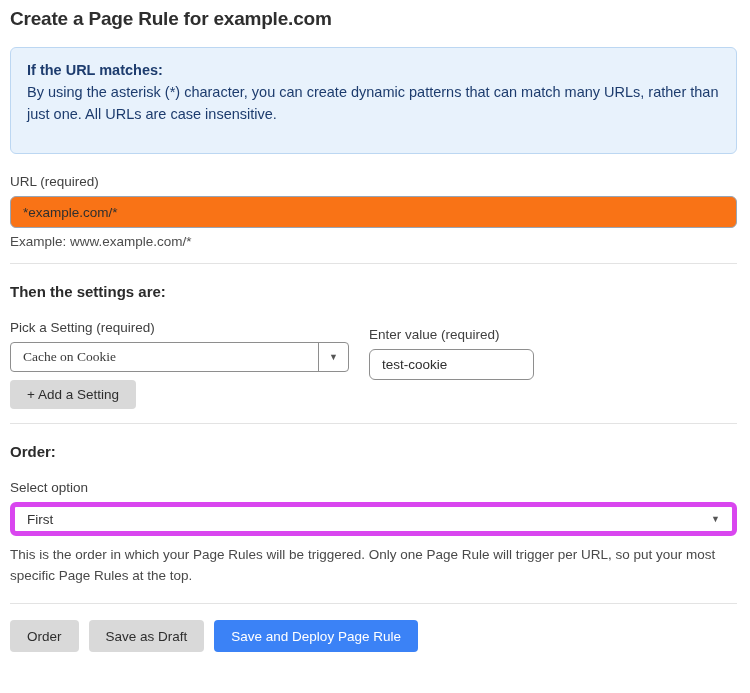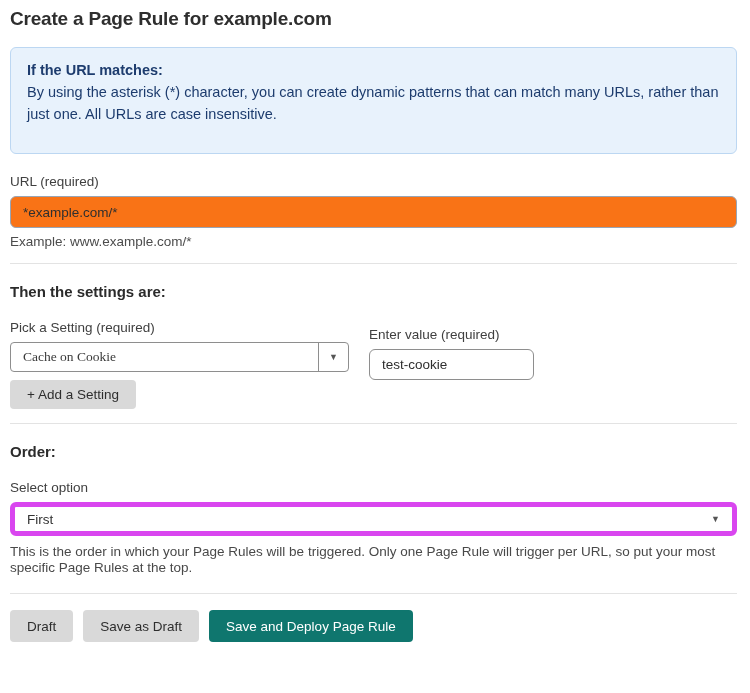--- a/index.html
+++ b/index.html
@@ -127,41 +127,41 @@
     font-family: "Liberation Sans", sans-serif;
     font-size: 13.5px;
     border: none;
     border-radius: 4px;
     height: 32px;
     padding: 0 17px;
     cursor: pointer;
   }
   .btn-gray { background: #d9d9d9; color: #2e2e2e; }
   .btn-add { height: 29px; }
-  .btn-primary { background: #0f766e; color: #ffffff; }
+  .btn-primary { background: #3b82f6; color: #ffffff; }
 
   .order-select {
     display: flex;
     align-items: center;
     height: 30px;
     background: #ffffff;
     border: 5px solid #d946ef;
     border-radius: 6px;
     padding: 12px 12px;
     font-size: 13.5px;
     color: #333333;
     cursor: pointer;
     justify-content: flex-end;
   }
   .order-select .caret { margin-left: auto; }
 
   .order-helper {
     font-size: 13.5px;
     color: #494949;
-    line-height: 16px;
+    line-height: 21px;
     margin-top: 8px;
     max-width: 722px;
   }
 
   .footer {
     border-top: 1px solid #e3e3e3;
     margin-top: 17px;
     padding-top: 16px;
     display: flex;
     gap: 10px;
@@ -210,18 +210,18 @@
   <div class="section-heading">Order:</div>
 
   <div class="field-label">Select option</div>
   <div class="order-select">
     <span>First</span>
     <span class="caret">▼</span>
   </div>
   <div class="order-helper">This is the order in which your Page Rules will be triggered. Only one Page Rule will trigger per URL, so put your most specific Page Rules at the top.</div>
 
   <div class="footer">
-    <button class="btn btn-gray">Draft</button>
+    <button class="btn btn-gray">Order</button>
     <button class="btn btn-gray">Save as Draft</button>
     <button class="btn btn-primary">Save and Deploy Page Rule</button>
   </div>
 
 </div>
 
 </body></html>

